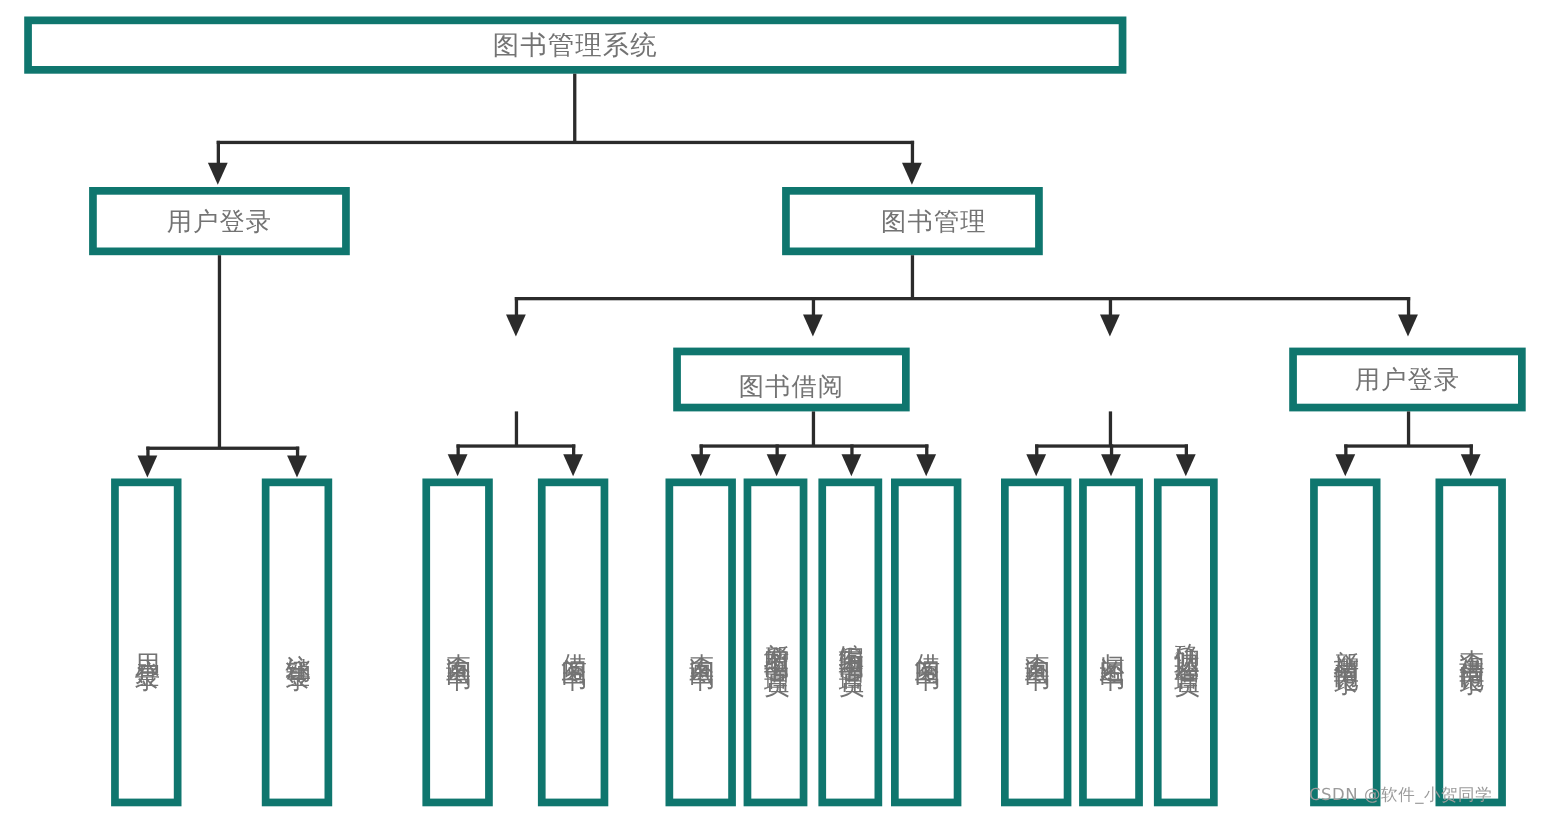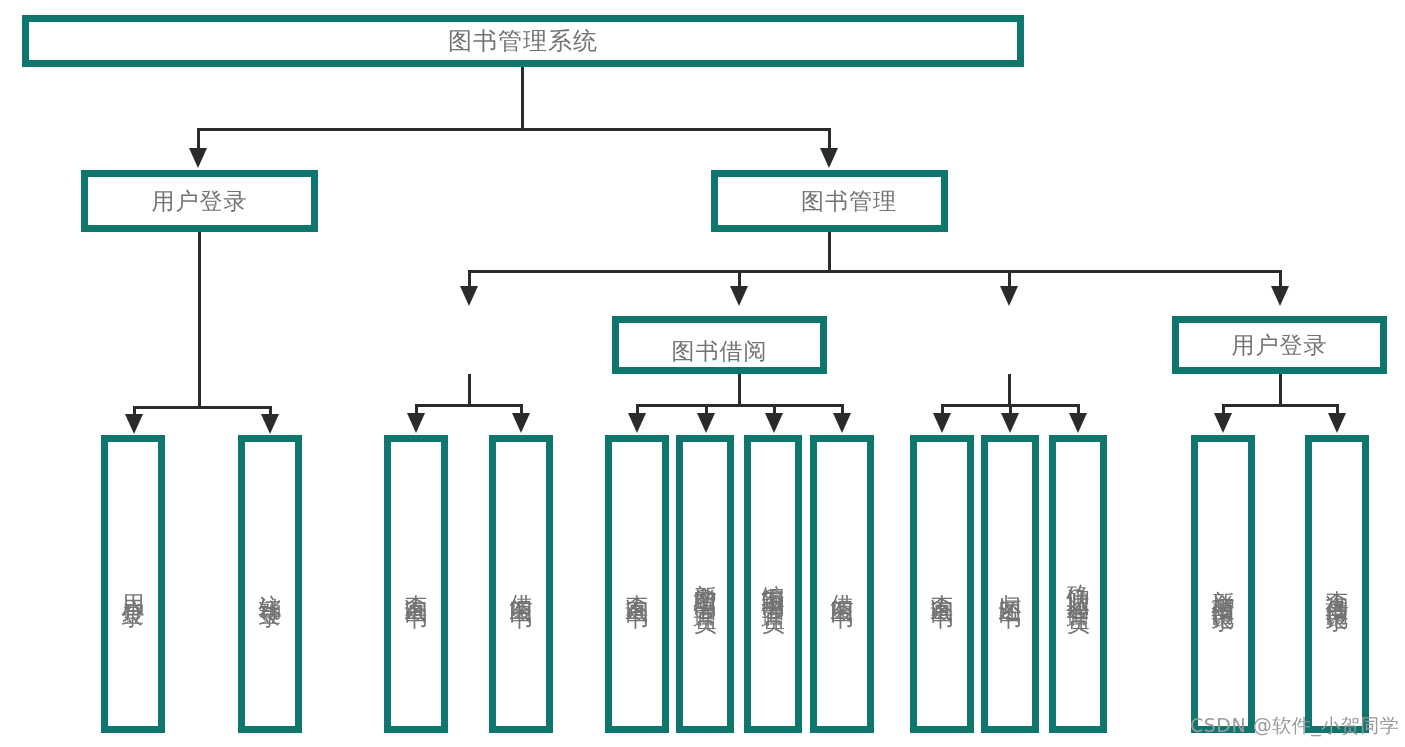--- a/index.html
+++ b/index.html
@@ -63,21 +63,21 @@
     border-left: 9px solid transparent;
     border-right: 9px solid transparent;
     border-top: 20px solid #2b2b2b;
   }
 
   
   #watermark {
     position: absolute;
     left: 1190px;
     top: 713px;
-    font-size: 19px;
+    font-size: 15px;
     color: #9a9a9a;
     white-space: nowrap;
     letter-spacing: 0.5px;
   }
 </style>
 </head>
 <body>
 
 <div id="canvas">
 

